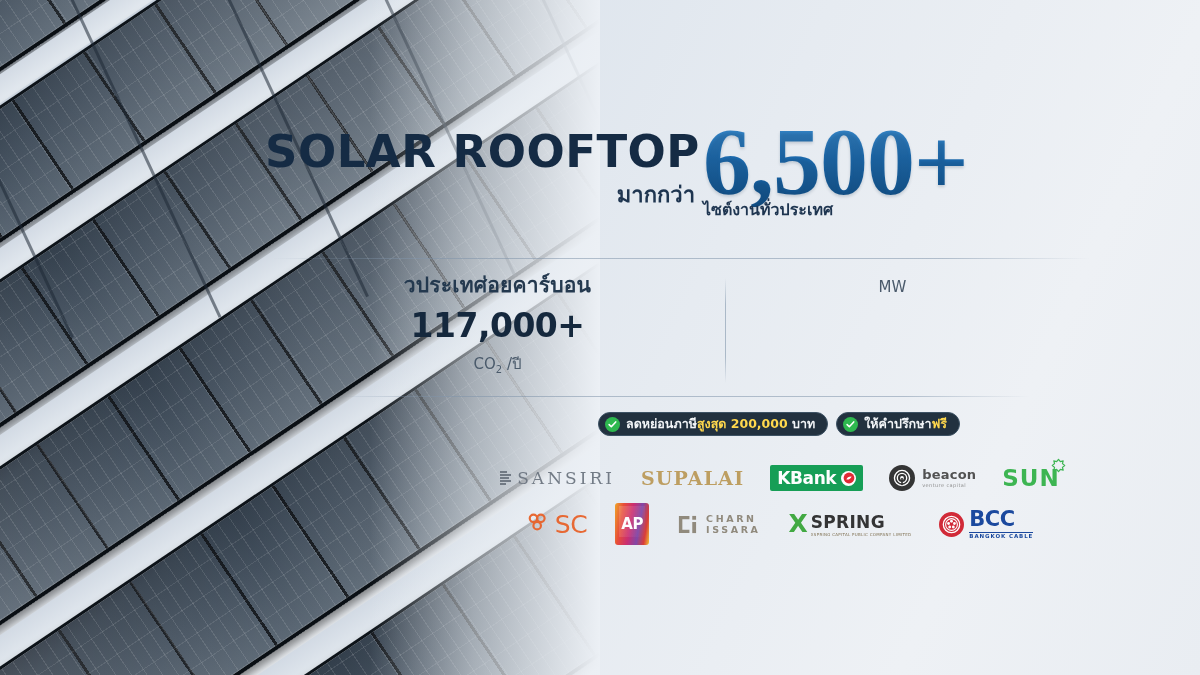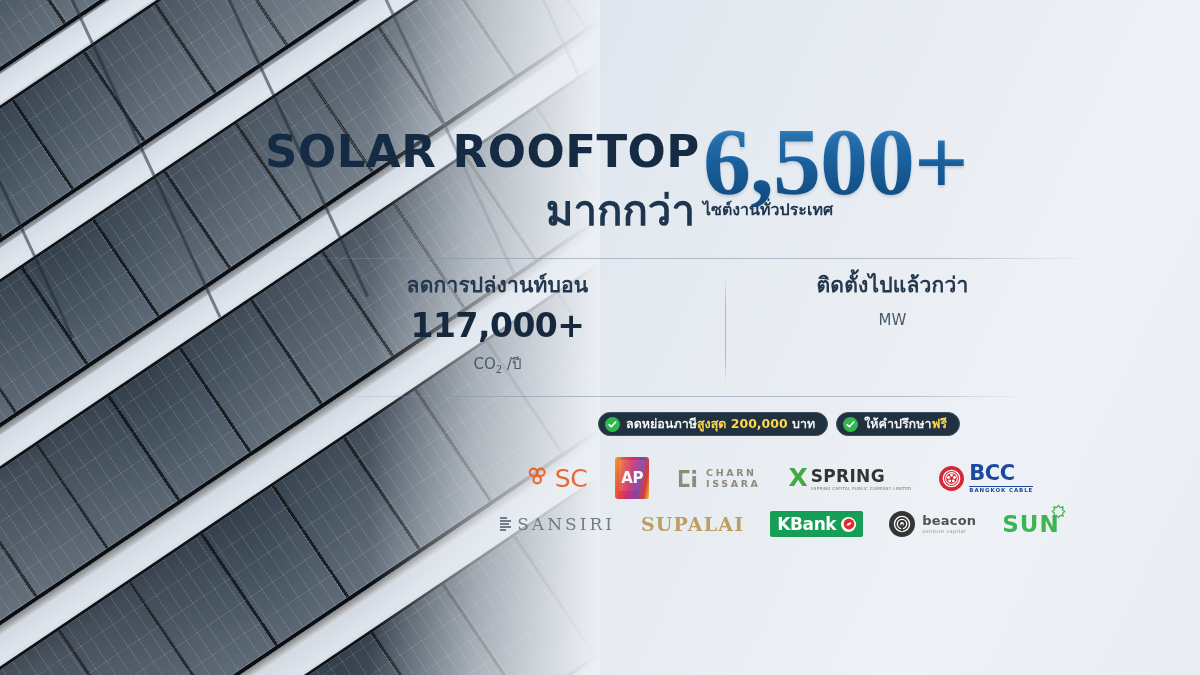--- a/index.html
+++ b/index.html
@@ -39,21 +39,21 @@
   .photofade { position:absolute; right:0; top:0; width:230px; height:675px;
     background:linear-gradient(90deg, rgba(232,237,243,0) 0%, rgba(234,239,244,.55) 45%, rgba(236,240,245,1) 100%); }
 
   
   .content { position:absolute; left:0; top:0; width:1200px; height:615px; }
 
   .headline { position:absolute; left:265px; top:128px; width:830px; height:125px; }
   .hl-left { position:absolute; left:0; top:0; width:430px; text-align:right; }
   .hl-main { font-size:45px; font-weight:800; letter-spacing:.5px; color:#152b44;
              line-height:1.05; white-space:nowrap; }
-  .hl-sub { font-size:42px; font-weight:600; color:#1e3550; margin-top:2px; }
+  .hl-sub { font-size:22px; font-weight:600; color:#1e3550; margin-top:2px; }
   .hl-right { position:absolute; left:438px; top:-12px;font-family:Liberation Serif, serif; }
   .bignum { font-size:96px; font-weight:800; letter-spacing:-1px; line-height:.95;
     color:#1f6fb2;
     background:linear-gradient(180deg,#3f8fd0 0%,#1d6cb0 45%,#0f4e86 100%);
     -webkit-background-clip:text; background-clip:text; -webkit-text-fill-color:transparent;
     text-shadow:0 2px 3px rgba(20,50,80,.18);
   }
   .bignum-cap { font-size:16px; font-weight:600; color:#1e3550; text-align:left;
     margin-top:-10px; padding-right:4px; }
 
@@ -184,26 +184,25 @@
       <div class="hl-right">
         <div class="bignum">6,500+</div>
         <div class="bignum-cap">ไซต์งานทั่วประเทศ</div>
       </div>
     </div>
 
     <div class="divider-h div-top"></div>
 
     <div class="stats">
       <div class="stat">
-        <div class="stat-label">ลดการปล่งานท์บอน</div>
+        <div class="stat-label">วประเทศ่อยคาร์บอน</div>
         <div class="stat-value">117,000+</div>
         <div class="stat-unit"><span>CO</span><sub>2</sub><span> /ปี</span></div>
       </div>
       <div class="stat">
-        <div class="stat-label">ติดตั้งไปแล้วกว่า</div>
         <div class="stat-unit"><span>MW</span><sub></sub><span></span></div>
       </div>
     </div>
     <div class="divider-v"></div>
     <div class="divider-h div-bot"></div>
 
     <div class="badges">
       <div class="badge">
         <span class="chk">
           <svg width="9" height="9" viewBox="0 0 12 12">
@@ -216,20 +215,73 @@
         <span class="chk">
           <svg width="9" height="9" viewBox="0 0 12 12">
               <path d="M1.5 6.2 L4.4 9 L10.3 2.6" fill="none" stroke="#ffffff" stroke-width="2.1" stroke-linecap="round" stroke-linejoin="round"></path>
             </svg>
         </span>
         <span><span>ให้คำปรึกษา</span><span class="hi">ฟรี</span><span></span></span>
       </div>
     </div>
 
     <div class="logos">
+
+      <div class="logorow r1">
+
+        <div class="lg lg-sansiri">
+          <span class="bars">
+              <i></i>
+              <i></i>
+              <i></i>
+              <i></i>
+              <i></i>
+            </span>
+          <span>SANSIRI</span>
+        </div>
+
+        <div class="lg lg-supalai">
+          <span>SUPALAI</span>
+        </div>
+
+        <div class="lg lg-kbank">
+          <span class="kt"><b>K</b><span>Bank</span></span>
+          <span class="kdot">
+            <svg width="12" height="12" viewBox="0 0 12 12">
+                <circle cx="6" cy="6" r="5.4" fill="#e0202a"></circle>
+                <path d="M3.4 7.4c2.2.5 4.4-.8 5.2-3 -2.6-.2-4.6 1-5.2 3z" fill="#fff"></path>
+              </svg>
+          </span>
+        </div>
+
+        <div class="lg lg-beacon">
+          <span class="bcn-ico">
+            <svg width="18" height="18" viewBox="0 0 20 20">
+              <circle cx="10" cy="10" r="8.4" fill="none" stroke="#fff" stroke-width="1.5"></circle>
+              <circle cx="10" cy="10" r="5.2" fill="none" stroke="#fff" stroke-width="1.5"></circle>
+              <circle cx="10" cy="10" r="2.1" fill="#fff"></circle>
+              <rect x="9.1" y="10" width="1.8" height="8" fill="#2b2b2b"></rect>
+            </svg>
+          </span>
+          <span class="bcn-tx">
+            <div class="b1">beacon</div>
+            <div class="b2">venture capital</div>
+          </span>
+        </div>
+
+        <div class="lg lg-sun">
+          <span>SUN</span>
+          <span class="sunstar">
+            <svg width="15" height="15" viewBox="0 0 16 16">
+                <path d="M8 1.4 10 3.8 13 3 12.2 6 14.6 8 12.2 10 13 13 10 12.2 8 14.6 6 12.2 3 13 3.8 10 1.4 8 3.8 6 3 3 6 3.8z" fill="none" stroke="#34b24a" stroke-width="1.3" stroke-linejoin="round"></path>
+              </svg>
+          </span>
+        </div>
+
+      </div>
 
       <div class="logorow r2">
 
         <div class="lg lg-sc">
           <span>
             <svg width="24" height="22" viewBox="0 0 26 24">
               <circle cx="7" cy="8" r="4.1" fill="none" stroke="#e8622a" stroke-width="2.4"></circle>
               <circle cx="15" cy="8" r="4.1" fill="none" stroke="#e8622a" stroke-width="2.4"></circle>
               <circle cx="11" cy="16" r="4.1" fill="none" stroke="#e8622a" stroke-width="2.4"></circle>
             </svg>
@@ -276,69 +328,16 @@
             </svg>
           </span>
           <span class="bcc-tx">
             <div class="c1">BCC</div>
             <div class="c2">BANGKOK CABLE</div>
           </span>
         </div>
 
       </div>
 
-      <div class="logorow r1">
-
-        <div class="lg lg-sansiri">
-          <span class="bars">
-              <i></i>
-              <i></i>
-              <i></i>
-              <i></i>
-              <i></i>
-            </span>
-          <span>SANSIRI</span>
-        </div>
-
-        <div class="lg lg-supalai">
-          <span>SUPALAI</span>
-        </div>
-
-        <div class="lg lg-kbank">
-          <span class="kt"><b>K</b><span>Bank</span></span>
-          <span class="kdot">
-            <svg width="12" height="12" viewBox="0 0 12 12">
-                <circle cx="6" cy="6" r="5.4" fill="#e0202a"></circle>
-                <path d="M3.4 7.4c2.2.5 4.4-.8 5.2-3 -2.6-.2-4.6 1-5.2 3z" fill="#fff"></path>
-              </svg>
-          </span>
-        </div>
-
-        <div class="lg lg-beacon">
-          <span class="bcn-ico">
-            <svg width="18" height="18" viewBox="0 0 20 20">
-              <circle cx="10" cy="10" r="8.4" fill="none" stroke="#fff" stroke-width="1.5"></circle>
-              <circle cx="10" cy="10" r="5.2" fill="none" stroke="#fff" stroke-width="1.5"></circle>
-              <circle cx="10" cy="10" r="2.1" fill="#fff"></circle>
-              <rect x="9.1" y="10" width="1.8" height="8" fill="#2b2b2b"></rect>
-            </svg>
-          </span>
-          <span class="bcn-tx">
-            <div class="b1">beacon</div>
-            <div class="b2">venture capital</div>
-          </span>
-        </div>
-
-        <div class="lg lg-sun">
-          <span>SUN</span>
-          <span class="sunstar">
-            <svg width="15" height="15" viewBox="0 0 16 16">
-                <path d="M8 1.4 10 3.8 13 3 12.2 6 14.6 8 12.2 10 13 13 10 12.2 8 14.6 6 12.2 3 13 3.8 10 1.4 8 3.8 6 3 3 6 3.8z" fill="none" stroke="#34b24a" stroke-width="1.3" stroke-linejoin="round"></path>
-              </svg>
-          </span>
-        </div>
-
-      </div>
-
     </div>
 
   </div>
 </div>
 
 </body></html>

